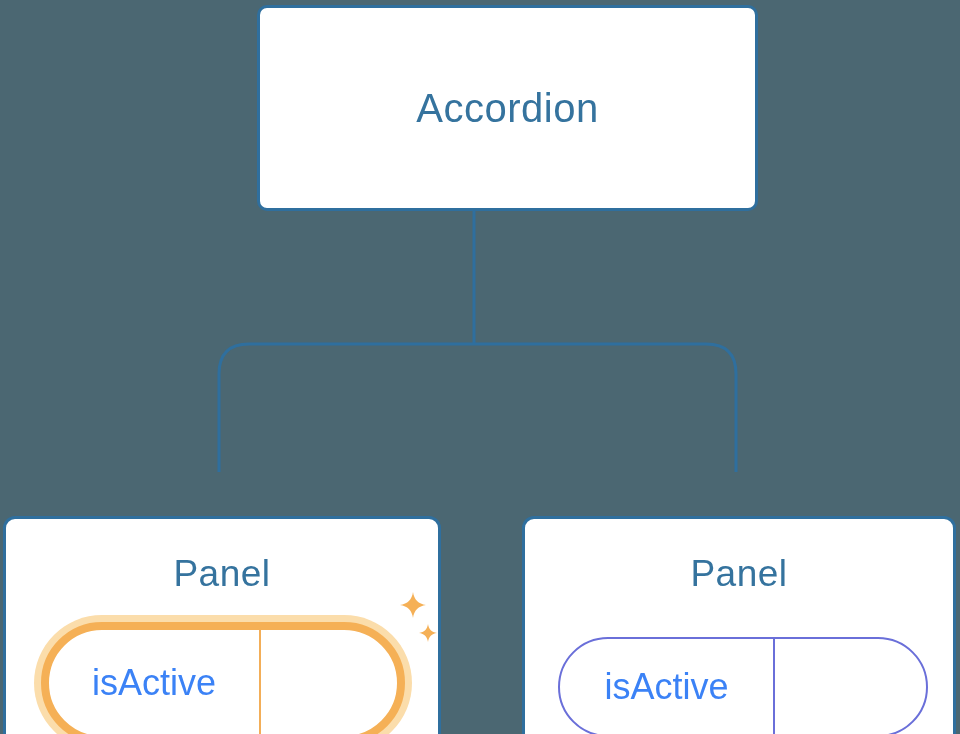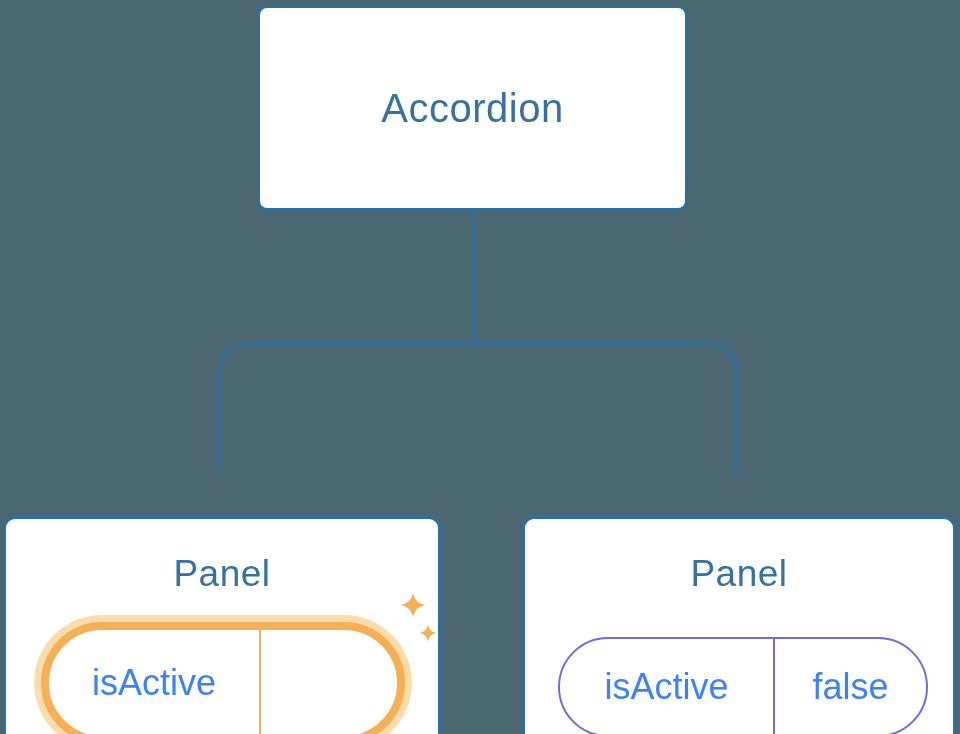--- a/index.html
+++ b/index.html
@@ -10,21 +10,21 @@
     overflow:hidden;
     font-family:"Liberation Sans", sans-serif;
   }
   .node{
     position:absolute;
     background:#ffffff;
     border:3px solid #2F6F9E;
     box-sizing:border-box;
   }
   .accordion-node{
-    left:257px;top:5px;width:431px;height:206px;
+    left:257px;top:5px;width:501px;height:206px;
     border-radius:10px;
     display:flex;align-items:center;justify-content:center;
   }
   .accordion-label{
     color:#35739E;
     font-size:40px;
     font-weight:500;
     letter-spacing:0.5px;
   }
   svg.connector{
@@ -106,17 +106,16 @@
       <path d="M17 2 C18 9.5, 22.5 14, 30 15 C22.5 16, 18 20.5, 17 28 C16 20.5, 11.5 16, 4 15 C11.5 14, 16 9.5, 17 2 Z"></path>
       <path d="M32 34 C32.7 39.2, 35.8 42.3, 41 43 C35.8 43.7, 32.7 46.8, 32 52 C31.3 46.8, 28.2 43.7, 23 43 C28.2 42.3, 31.3 39.2, 32 34 Z"></path>
     </svg>
   </div>
 
   <div class="node panel-node panel-right">
     <div class="panel-title">Panel</div>
 
     <div class="pill pill-inactive">
       <div class="pill-cell cell-prop">isActive</div>
-      <div class="pill-cell cell-value">false</div>
     </div>
   </div>
 
 </div>
 
 </body></html>

